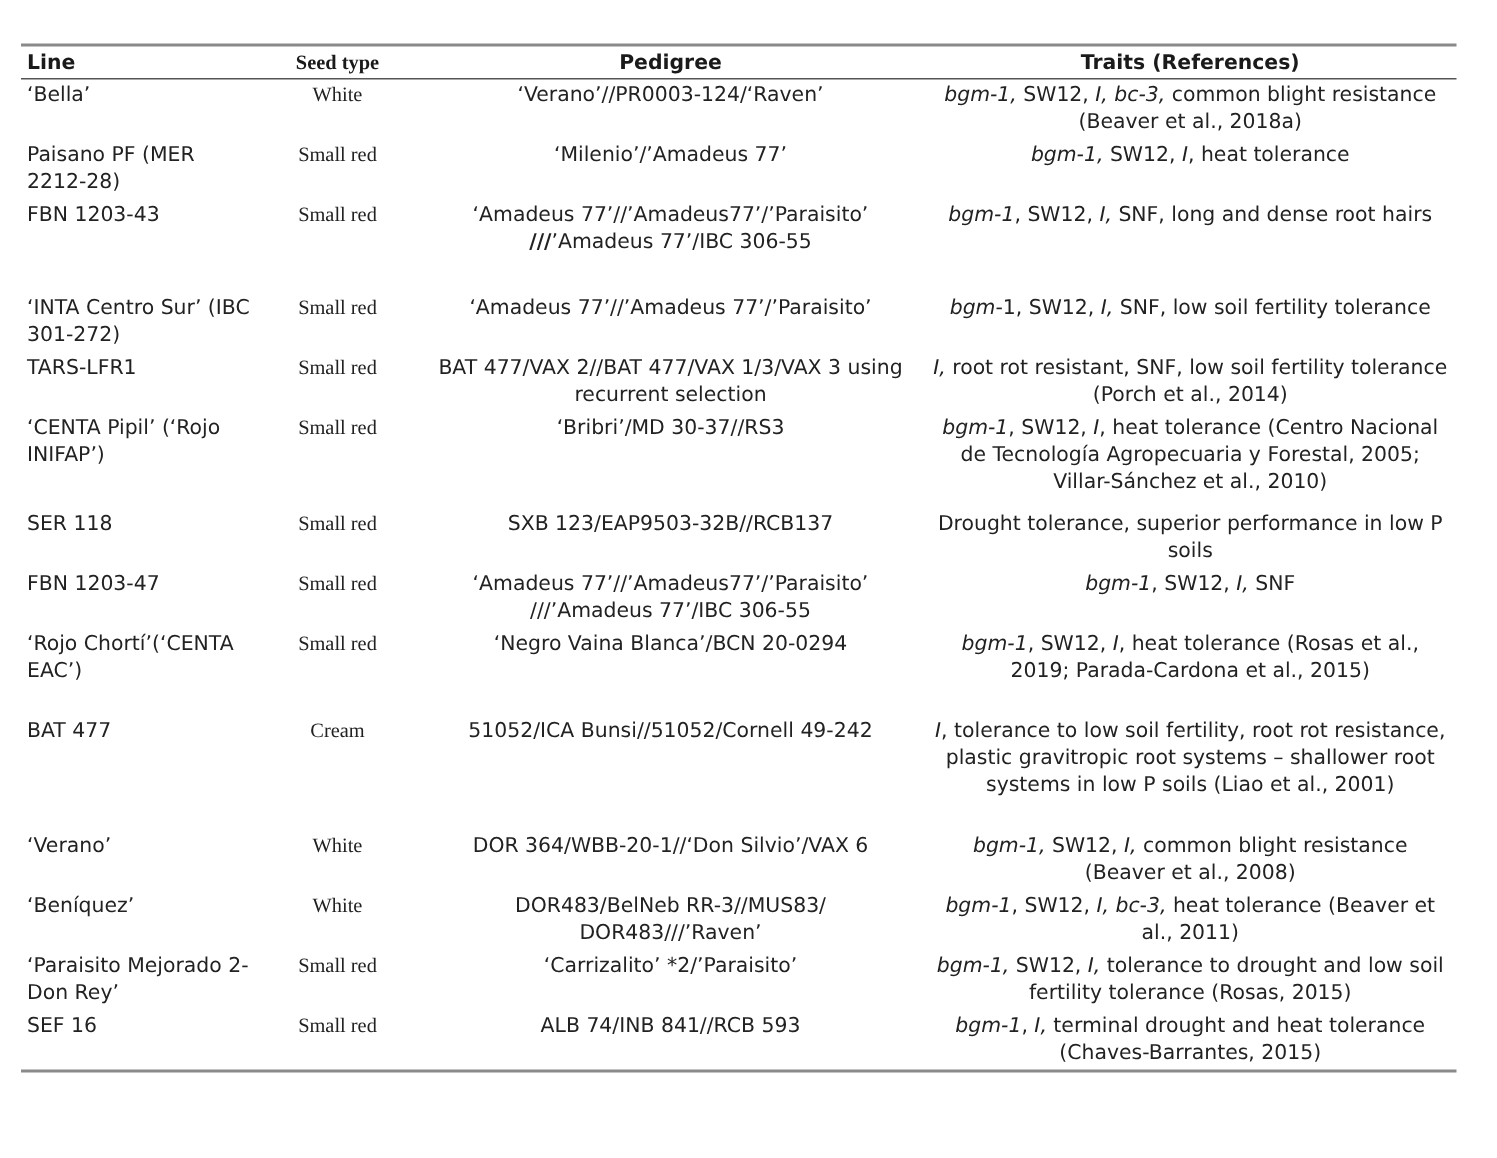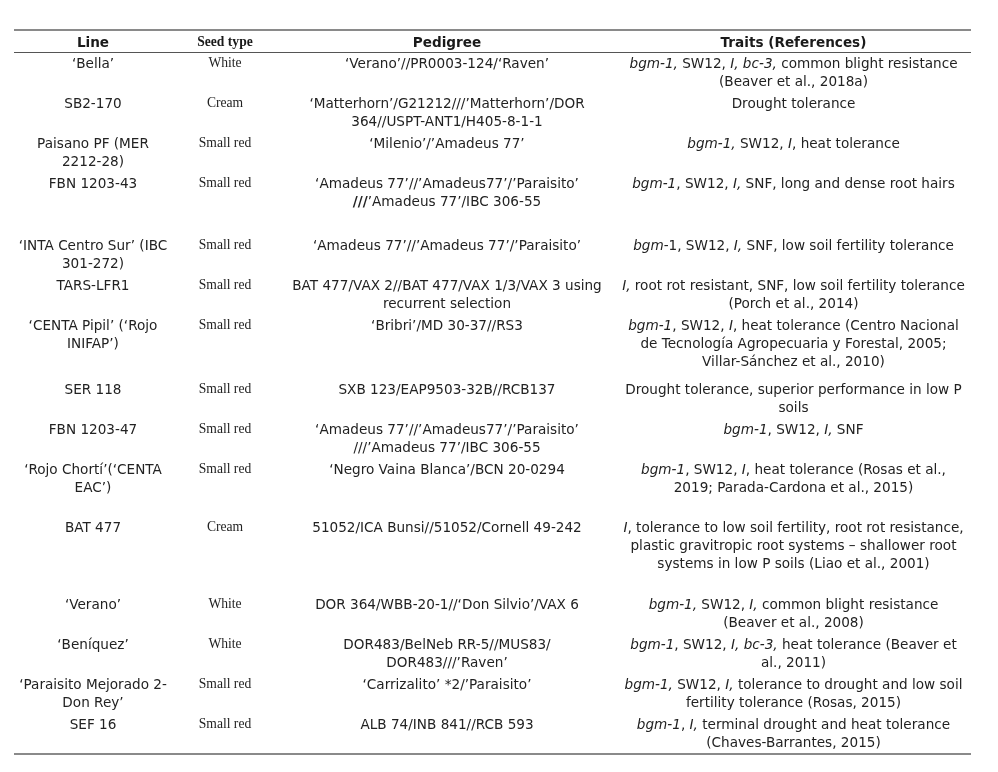--- a/index.html
+++ b/index.html
@@ -42,21 +42,21 @@
       color: #1a1a1a;
     }
     td {
       vertical-align: top;
       padding: 1px 4px 1px 4px;
     }
     col.c-line { width: 158px; }
     col.c-seed { width: 106px; }
     col.c-ped { width: 338px; }
     col.c-traits { width: 355px; }
-    .th-line, .td-line { text-align: center; }
+    .th-line, .td-line { text-align: left; }
     .th-seed, .td-seed { text-align: center; font-family: Liberation Serif, serif; }
     .th-ped, .td-ped { text-align: center; }
     .th-traits, .td-traits { text-align: center; }
     .gene { font-style: italic; }
     .bold-slash { font-weight: bold; }
   </style>
 </head>
 <body>
 
 <div class="table-wrap">
@@ -74,26 +74,20 @@
         <th class="th-ped">Pedigree</th>
         <th class="th-traits">Traits (References)</th>
       </tr>
     </thead>
     <tbody id="table-body">
         <tr style="height: 40px;">
           <td class="td-line">‘Bella’</td>
           <td class="td-seed">White</td>
           <td class="td-ped">‘Verano’//PR0003-124/‘Raven’</td>
           <td class="td-traits"><span class="gene">bgm-1,</span><span> SW12, </span><span class="gene">I, bc-3,</span><span> common blight resistance (Beaver et al., 2018a)</span></td>
-        </tr>
-        <tr style="height: 40px;">
-          <td class="td-line">SB2-170</td>
-          <td class="td-seed">Cream</td>
-          <td class="td-ped">‘Matterhorn’/G21212///’Matterhorn’/DOR 364//USPT-ANT1/H405-8-1-1</td>
-          <td class="td-traits"><span>Drought tolerance</span></td>
         </tr>
         <tr style="height: 40px;">
           <td class="td-line">Paisano PF (MER 2212-28)</td>
           <td class="td-seed">Small red</td>
           <td class="td-ped">‘Milenio’/’Amadeus 77’</td>
           <td class="td-traits"><span class="gene">bgm-1,</span><span> SW12, </span><span class="gene">I</span><span>, heat tolerance</span></td>
         </tr>
         <tr style="height: 62px; margin-top: 28px;">
           <td class="td-line">FBN 1203-43</td>
           <td class="td-seed">Small red</td>
@@ -144,21 +138,21 @@
         </tr>
         <tr style="height: 40px;">
           <td class="td-line">‘Verano’</td>
           <td class="td-seed">White</td>
           <td class="td-ped">DOR 364/WBB-20-1//‘Don Silvio’/VAX 6</td>
           <td class="td-traits"><span class="gene">bgm-1,</span><span> SW12, </span><span class="gene">I,</span><span> common blight resistance (Beaver et al., 2008)</span></td>
         </tr>
         <tr style="height: 40px;">
           <td class="td-line">‘Beníquez’</td>
           <td class="td-seed">White</td>
-          <td class="td-ped">DOR483/BelNeb RR-5//MUS83/ DOR483///’Raven’</td>
+          <td class="td-ped">DOR483/BelNeb RR-3//MUS83/ DOR483///’Raven’</td>
           <td class="td-traits"><span class="gene">bgm-1</span><span>, SW12, </span><span class="gene">I, bc-3,</span><span> heat tolerance (Beaver et al., 2011)</span></td>
         </tr>
         <tr style="height: 40px;">
           <td class="td-line">‘Paraisito Mejorado 2- Don Rey’</td>
           <td class="td-seed">Small red</td>
           <td class="td-ped">‘Carrizalito’ *2/’Paraisito’</td>
           <td class="td-traits"><span class="gene">bgm-1,</span><span> SW12, </span><span class="gene">I,</span><span> tolerance to drought and low soil fertility tolerance (Rosas, 2015)</span></td>
         </tr>
         <tr style="height: 40px;">
           <td class="td-line">SEF 16</td>

